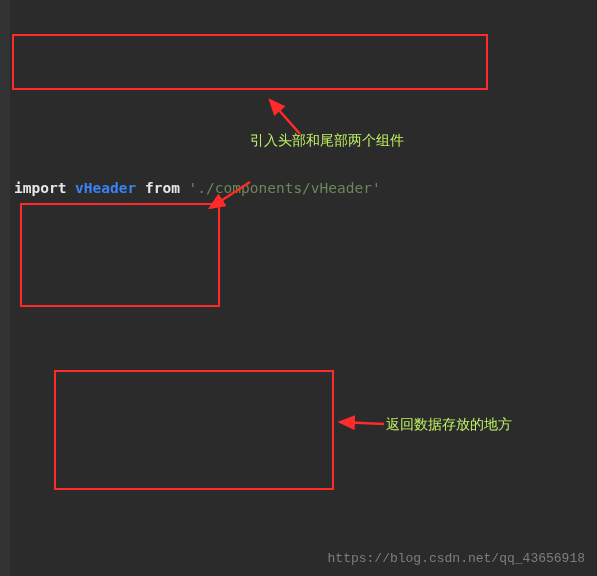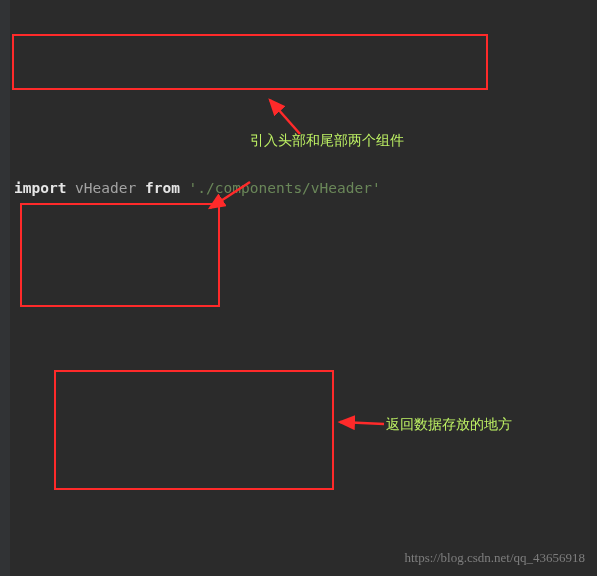--- a/index.html
+++ b/index.html
@@ -34,21 +34,21 @@
     position: relative;
     padding-top: 2px;
   }
   .line {
     position: relative;
     height: 28px;
     padding-left: 4px;
   }
   .kw { color: #e5e5e5; font-weight: bold; }
   .str { color: #6a8759; }
-  .ident { color: #a3a3a3; }
+  .ident { color: #3b82f6; font-weight: bold; }
   .comment { color: #808080; }
   .tag { color: #e8bf6a; font-style: italic; }
   .op { color: #a9b7c6; }
   .annot {
     position: absolute;
     color: #bef264;
     font-family: Liberation Serif, serif;
     font-size: 14px;
     z-index: 5;
   }
@@ -62,21 +62,21 @@
     border: 2px solid #ff2a2a;
     box-sizing: border-box;
     z-index: 3;
     pointer-events: none;
   }
   .watermark {
     position: absolute;
     right: 12px;
     bottom: 10px;
     color: #999;
-    font-family: Liberation Serif, serif;
+    font-family: Liberation Mono, monospace;
     font-size: 13px;
     opacity: 0.75;
   }
 </style>
 </head>
 <body>
 
 <div class="gutter"></div>
 
 <div class="editor">

